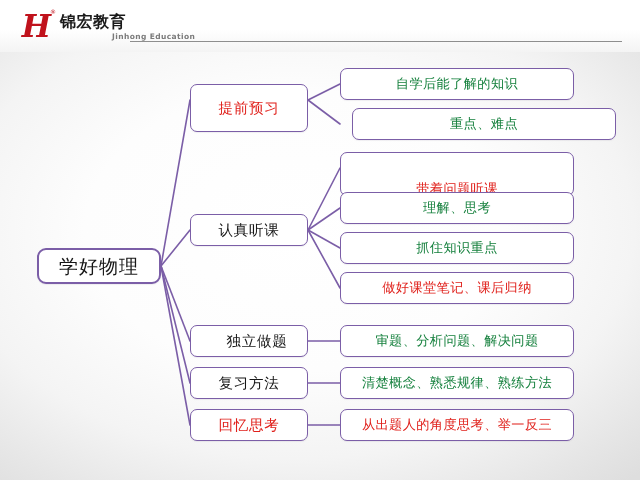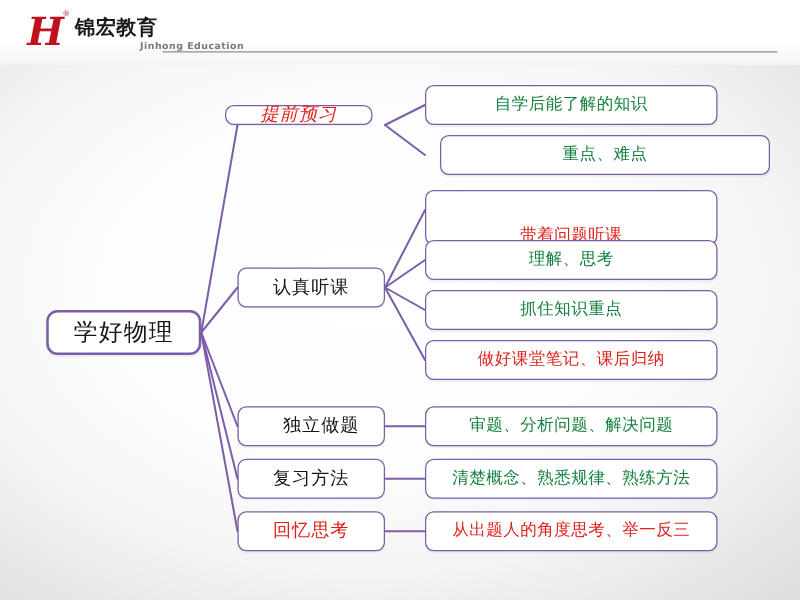--- a/index.html
+++ b/index.html
@@ -168,21 +168,21 @@
       <line x1="161" y1="266" x2="190" y2="383" stroke="#7b5ea7" stroke-width="1.6" stroke-linecap="round"></line>
       <line x1="308" y1="383" x2="340" y2="383" stroke="#7b5ea7" stroke-width="1.6" stroke-linecap="round"></line>
       <line x1="161" y1="266" x2="190" y2="425" stroke="#7b5ea7" stroke-width="1.6" stroke-linecap="round"></line>
       <line x1="308" y1="425" x2="340" y2="425" stroke="#7b5ea7" stroke-width="1.6" stroke-linecap="round"></line>
     </svg>
 
   <div id="nodes">
       <div class="node root" style="left: 37px; top: 248px; width: 124px; height: 36px; justify-content: center;">
         <span>学好物理</span>
       </div>
-      <div class="node l2 red" style="left: 180px; top: 84px; width: 118px; height: 16px; font-style: italic;">
+      <div class="node l2 red" style="left: 190px; top: 84px; width: 118px; height: 48px;">
         <span>提前预习</span>
       </div>
       <div class="node l3" style="left: 340px; top: 68px; width: 234px; height: 32px;">
         <span>自学后能了解的知识</span>
       </div>
       <div class="node l3" style="left: 352px; top: 108px; width: 264px; height: 32px;">
         <span>重点、难点</span>
       </div>
       <div class="node l2" style="left: 190px; top: 214px; width: 118px; height: 32px;">
         <span>认真听课</span>

